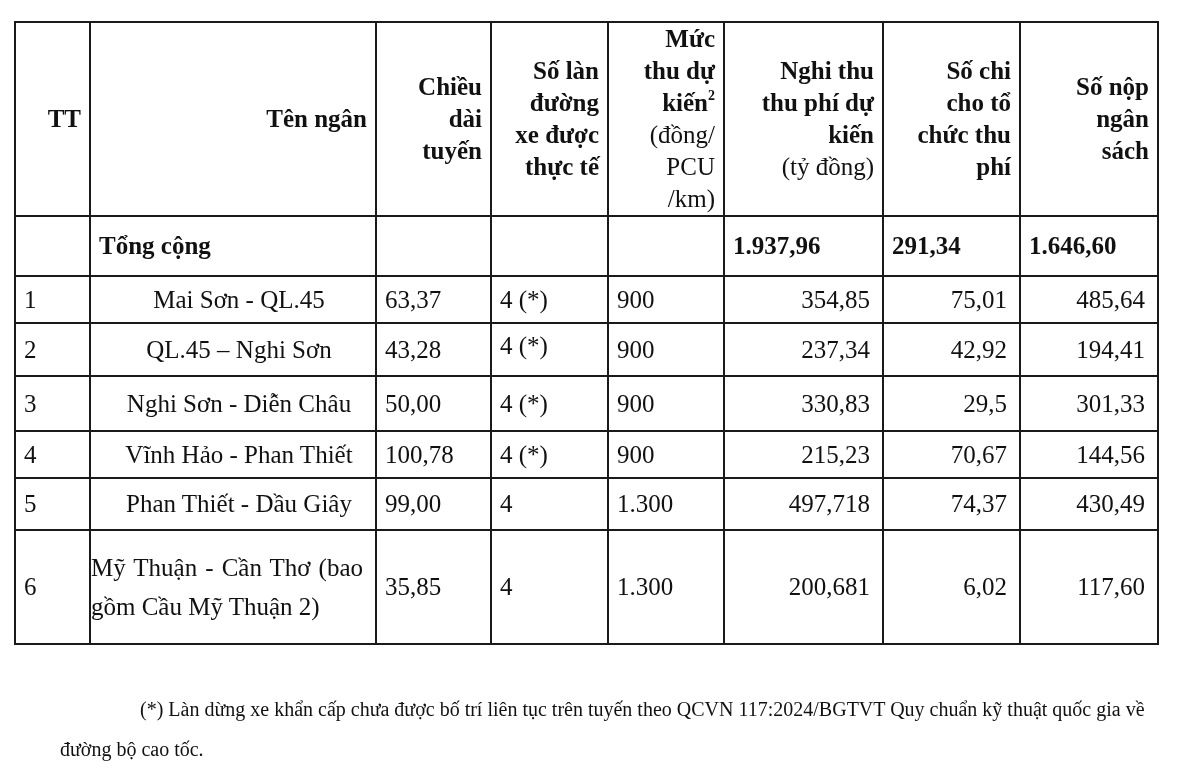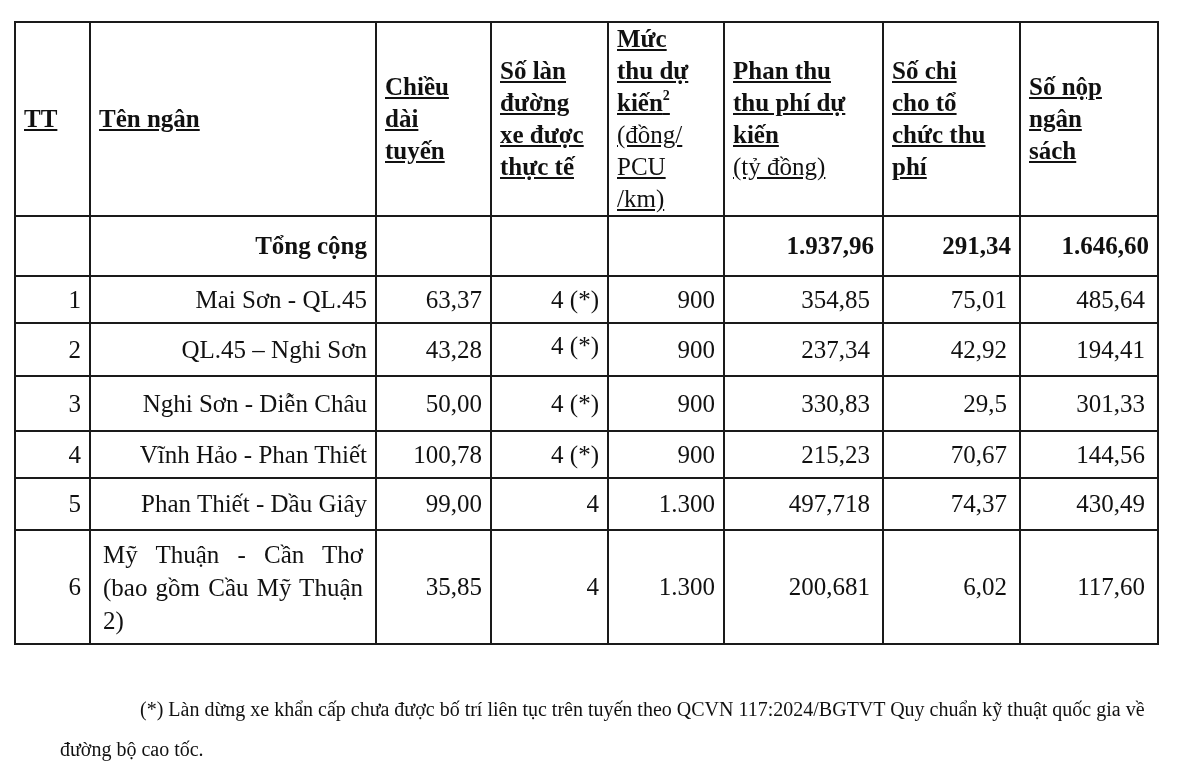--- a/index.html
+++ b/index.html
@@ -1,26 +1,26 @@
 <!DOCTYPE html>
 <html><head>
 <meta charset="utf-8">
 <style>
   html, body { margin: 0; padding: 0; background: #ffffff; }
   body { width: 1200px; height: 779px; position: relative; overflow: hidden;
          font-family: "Liberation Serif", "DejaVu Serif", serif; color: #111; }
   table { position: absolute; left: 14px; top: 21px; border-collapse: collapse; table-layout: fixed; }
   td, th { border: 2px solid #1a1a1a; padding: 0 8px; font-size: 25px; line-height: 32px; }
-  th { font-weight: bold; text-align: left; vertical-align: middle; text-decoration: underline; }
+  th { font-weight: bold; text-align: right; vertical-align: middle; }
   th sup { font-size: 14px; vertical-align: 11px; line-height: 0; }
   th .normal { font-weight: normal; }
-  td.c { text-align: right; }
+  td.c { text-align: left; }
   td.r { text-align: right; padding-right: 12px; }
-  td.l { text-align: right; padding-left: 20px; }
-  td.j { text-align: justify; text-align-last: left; padding-left: 12px; padding-right: 12px; line-height: 33px; }
+  td.l { text-align: center; padding-left: 20px; }
+  td.j { text-align: justify; text-align-last: left; padding-left: 0; padding-right: 12px; line-height: 39px; }
   tr.total td { font-weight: bold; }
   .top { vertical-align: top; padding-top: 6px; }
   .note { position: absolute; left: 60px; top: 669px; width: 1090px; font-size: 20px; line-height: 40px; text-indent: 80px; }
 </style>
 </head>
 <body>
 
 <table>
   <colgroup>
     <col style="width:75px">
@@ -49,21 +49,21 @@
     </th>
     <th>
       <div>Mức</div>
       <div>thu dự</div>
       <div><span>kiến</span><sup>2</sup></div>
       <div class="normal">(đồng/</div>
       <div class="normal">PCU</div>
       <div class="normal">/km)</div>
     </th>
     <th>
-      <div>Phan thu</div>
+      <div>Nghi thu</div>
       <div>thu phí dự</div>
       <div>kiến</div>
       <div class="normal">(tỷ đồng)</div>
     </th>
     <th>
       <div>Số chi</div>
       <div>cho tổ</div>
       <div>chức thu</div>
       <div>phí</div>
     </th>

